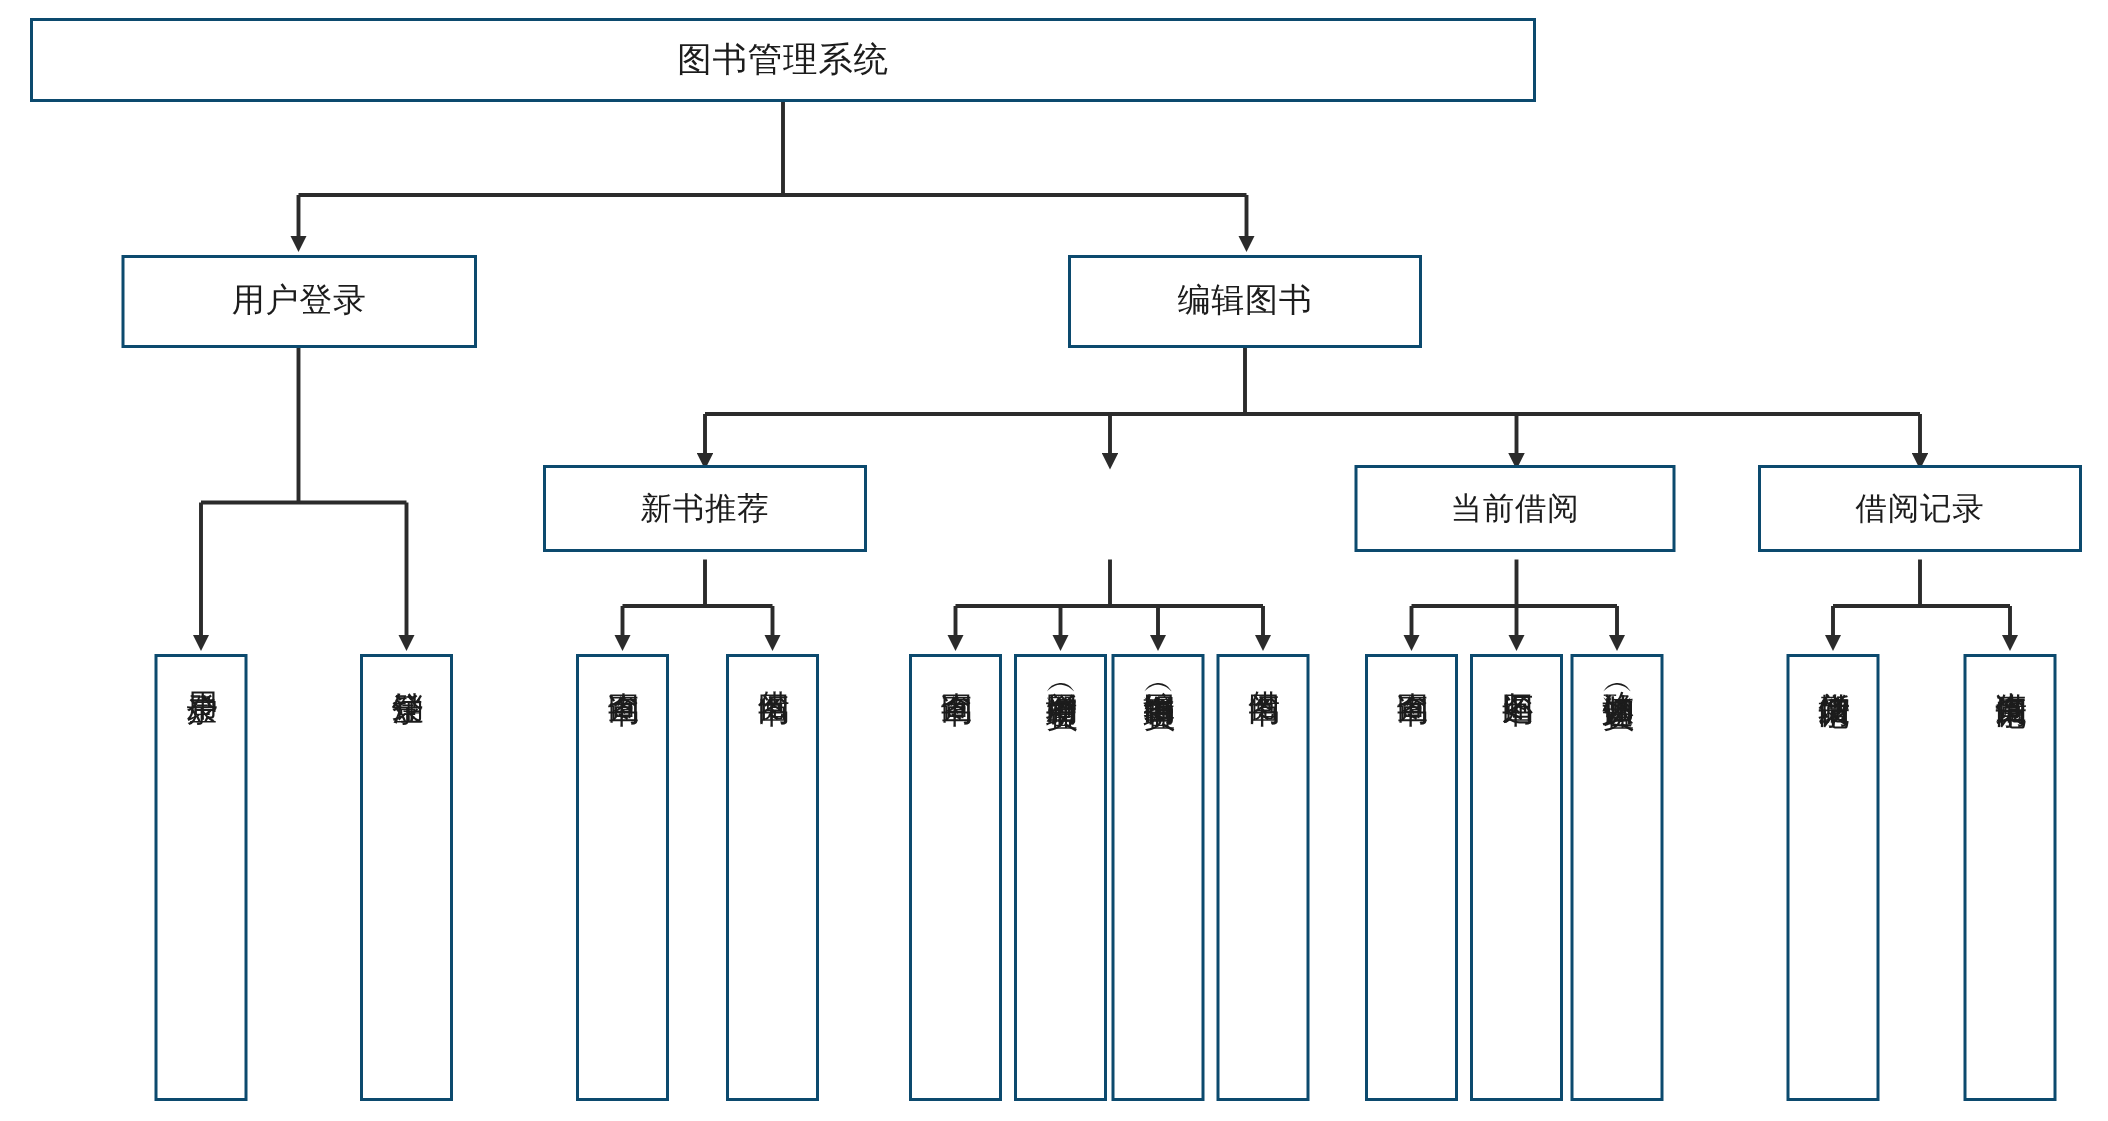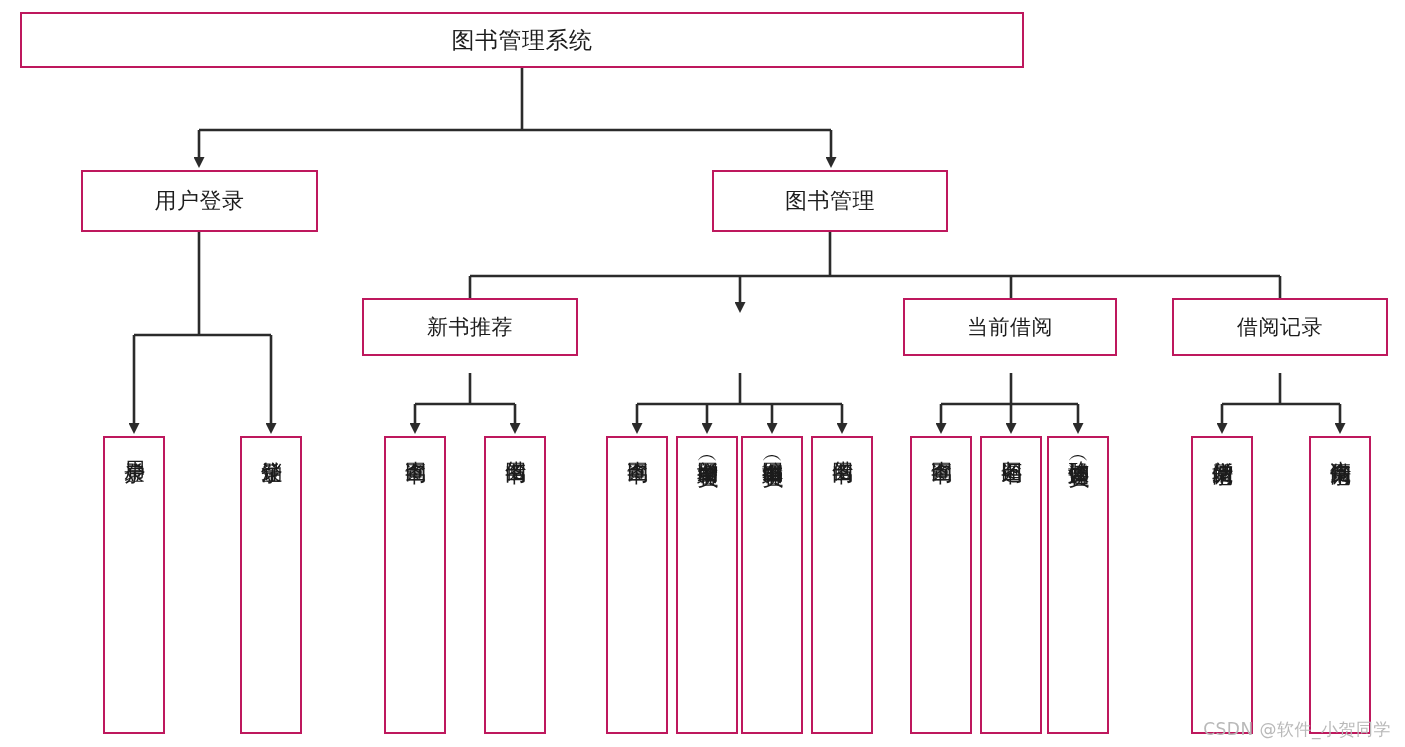--- a/index.html
+++ b/index.html
@@ -23,42 +23,42 @@
     width:1405px; height:747px;
     z-index:1;
     pointer-events:none;
   }
   
   .node{
     position:absolute;
     z-index:2;
     box-sizing:border-box;
     background:#ffffff;
-    border:2px solid #be185d;
+    border:2px solid #0c4a6e;
     display:flex;
     align-items:center;
     justify-content:center;
     text-align:center;
   }
   .node .lbl{
     display:block;
     line-height:1.25;
     letter-spacing:0.5px;
     color:#1c1c1c;
   }
   
   .n-root{left:20px; top:12px; width:1004px; height:56px;}
   .n-root .lbl{font-size:23px;}
   
   .n-l1{top:170px; height:62px;}
   .n-l1 .lbl{font-size:22px;}
   .n-login{left:81px; width:237px;}
   .n-bookmgr{left:712px; width:236px;}
   
-  .n-l2{top:298px; height:58px;}
+  .n-l2{top:310px; height:58px;}
   .n-l2 .lbl{font-size:21px;}
   .n-newbook{left:362px; width:216px;}
   .n-borrow{left:632px;  width:216px;}
   .n-current{left:903px; width:214px;}
   .n-record{left:1172px; width:216px;}
   
   .n-leaf{
     top:436px;
     height:298px;
     align-items:flex-start;
@@ -141,21 +141,21 @@
   </svg>
 
   <div class="node n-root">
     <span class="lbl">图书管理系统</span>
   </div>
 
   <div class="node n-l1 n-login">
     <span class="lbl">用户登录</span>
   </div>
   <div class="node n-l1 n-bookmgr">
-    <span class="lbl">图书管理</span>
+    <span class="lbl">编辑图书</span>
   </div>
 
   <div class="node n-l2 n-newbook">
     <span class="lbl">新书推荐</span>
   </div>
   <div class="node n-l2 n-current">
     <span class="lbl">当前借阅</span>
   </div>
   <div class="node n-l2 n-record">
     <span class="lbl">借阅记录</span>
@@ -198,15 +198,14 @@
     <span class="lbl">确认归还（管理员）</span>
   </div>
 
   <div class="node n-leaf" style="left:1191px;width:62px;">
     <span class="lbl">新增借阅记录</span>
   </div>
   <div class="node n-leaf" style="left:1309px;width:62px;">
     <span class="lbl">查询借阅记录</span>
   </div>
 
-  <div id="watermark">CSDN @软件_小贺同学</div>
 
 </div>
 
 </body></html>

